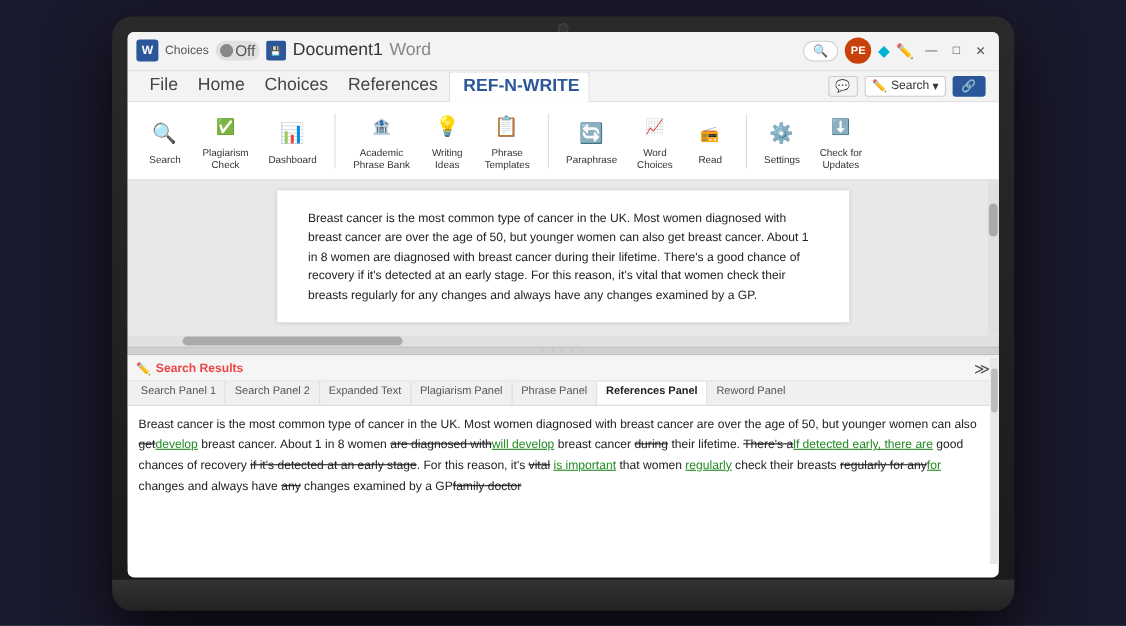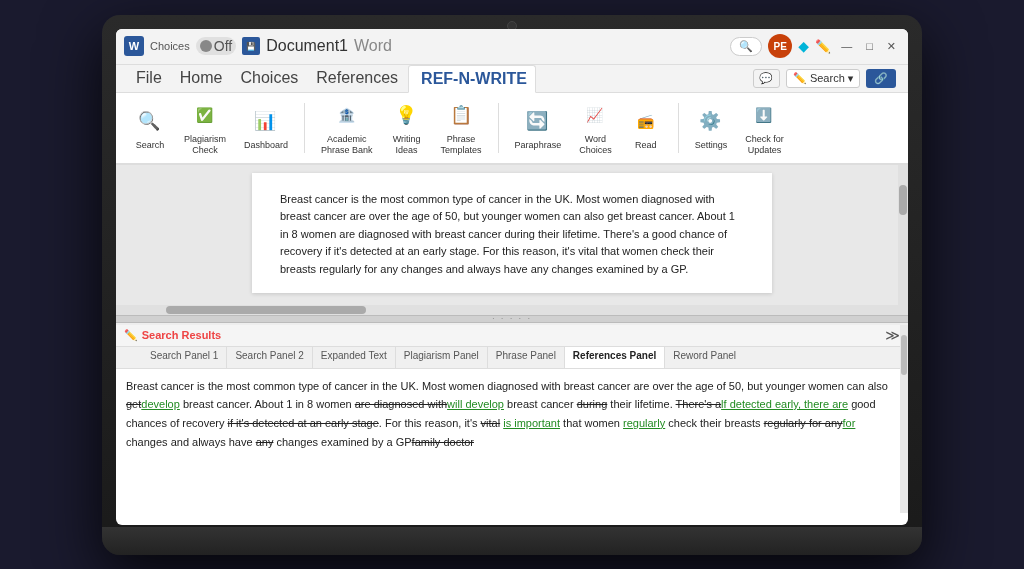--- a/index.html
+++ b/index.html
@@ -348,21 +348,21 @@
       align-items: center;
       gap: 4px;
     }
     .pencil-orange { color: #e8a020; }
     .panel-tabs {
       display: flex;
       gap: 0;
       height: 22px;
       background: #f0f0f0;
       border-bottom: 1px solid #ddd;
-      padding: 0 26px;
+      padding: 0 4px;
       overflow: hidden;
     }
     .panel-tab {
       font-size: 10px;
       color: #555;
       padding: 3px 8px;
       cursor: pointer;
       white-space: nowrap;
       border-right: 1px solid #ddd;
     }

